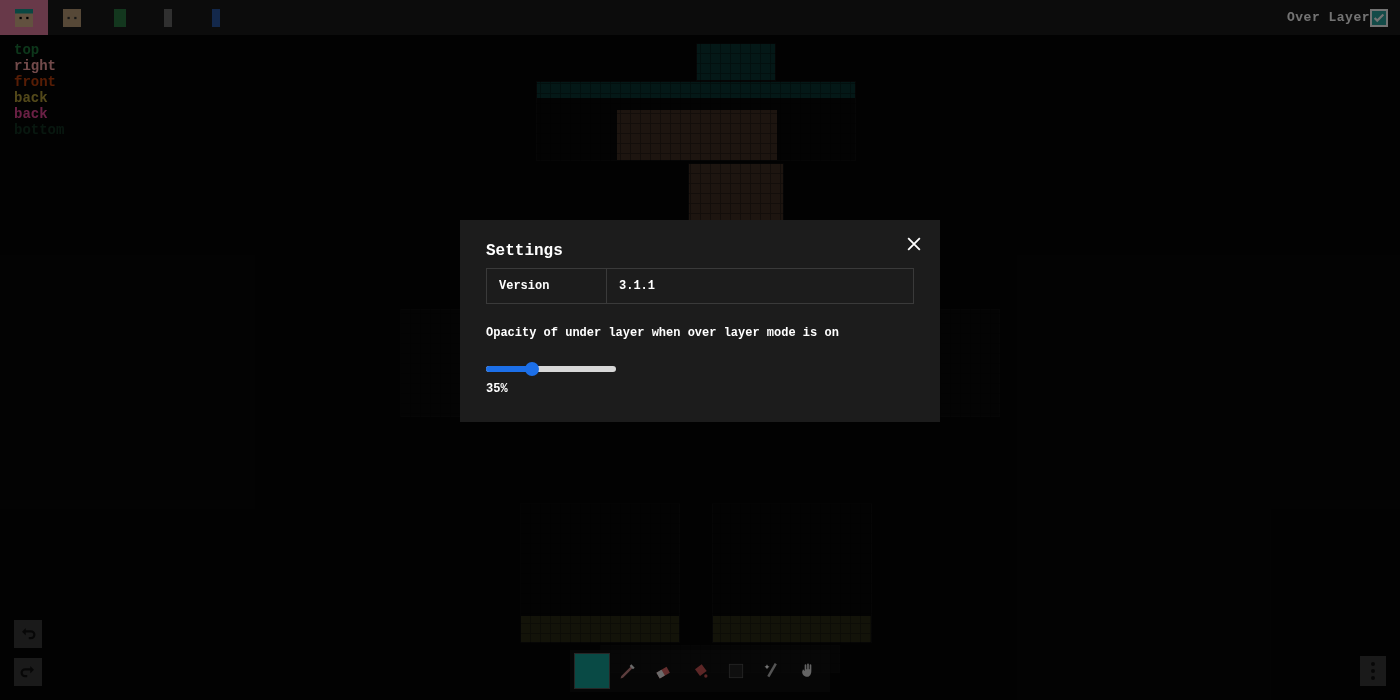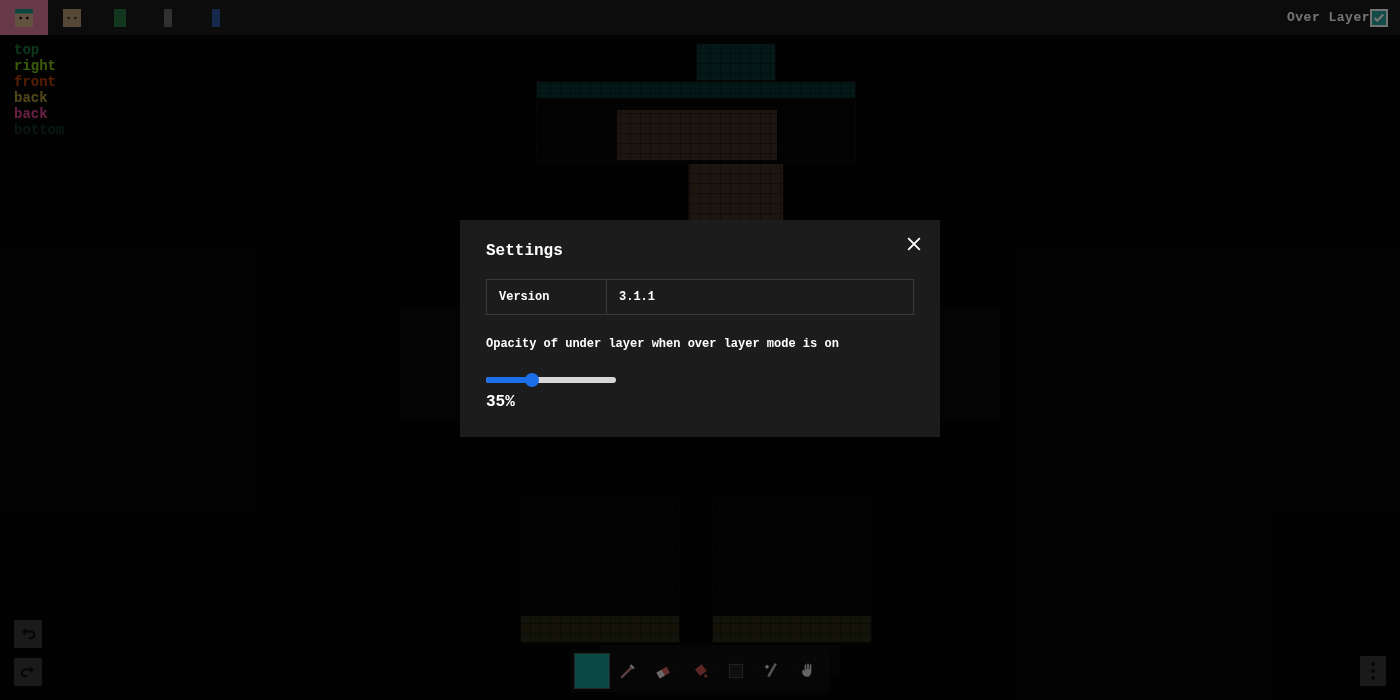--- a/index.html
+++ b/index.html
@@ -52,21 +52,21 @@
 
   
   .face-labels {
     position: absolute;
     top: 42px; left: 14px;
     font-size: 14px; font-weight: bold;
     line-height: 16px;
     font-family: 'Courier New', monospace;
   }
   .face-top    { color: #1e7b3c; }
-  .face-right  { color: #84cc16; }
+  .face-right  { color: #fca5a5; }
   .face-front  { color: #c2410c; }
   .face-left   { color: #b8a23a; }
   .face-back   { color: #ec4899; }
   .face-bottom { color: #1e5b3c; opacity:.55; }
 
   
   .canvas-wrap {
     position: absolute;
     top: 35px; left: 0; right: 0; bottom: 0;
     display: flex; align-items: flex-start; justify-content: center;
@@ -181,21 +181,21 @@
   }
   .modal-close {
     position: absolute; right: 14px; top: 12px;
     width: 24px; height: 24px;
     cursor: pointer;
     display:flex; align-items:center; justify-content:center;
   }
   .modal-close svg{ width:20px; height:20px; stroke:#fff; stroke-width:2.2; }
   .modal-title {
     font-size: 16px; font-weight: bold;
-    margin-bottom: 19px;
+    margin-bottom: 8px;
   }
   .settings-table {
     width: 100%;
     border-collapse: collapse;
     margin-bottom: 22px;
   }
   .settings-table td {
     border: 1px solid #3a3a3a;
     padding: 10px 12px;
     font-size: 12px; font-weight: bold;
@@ -232,21 +232,21 @@
   .slider-fill {
     position:absolute; left:0; top:0; bottom:0;
     background: #1c6fe8;
     border-radius: 3px;
   }
   .slider-knob {
     position:absolute; top:50%; transform:translate(-50%,-50%);
     width:14px; height:14px; border-radius:50%;
     background:#1c6fe8;
   }
-  .opacity-value { font-size:16px; font-weight:bold; }
+  .opacity-value { font-size:12px; font-weight:bold; }
 </style>
 </head>
 <body>
 
 <div class="topbar">
   <div class="topbar-left">
     <div class="tab active">
       <svg class="thumb" viewBox="0 0 16 16">
         <rect width="16" height="16" fill="#d9b38c"></rect>
           <rect y="0" width="16" height="4" fill="#189e93"></rect>

